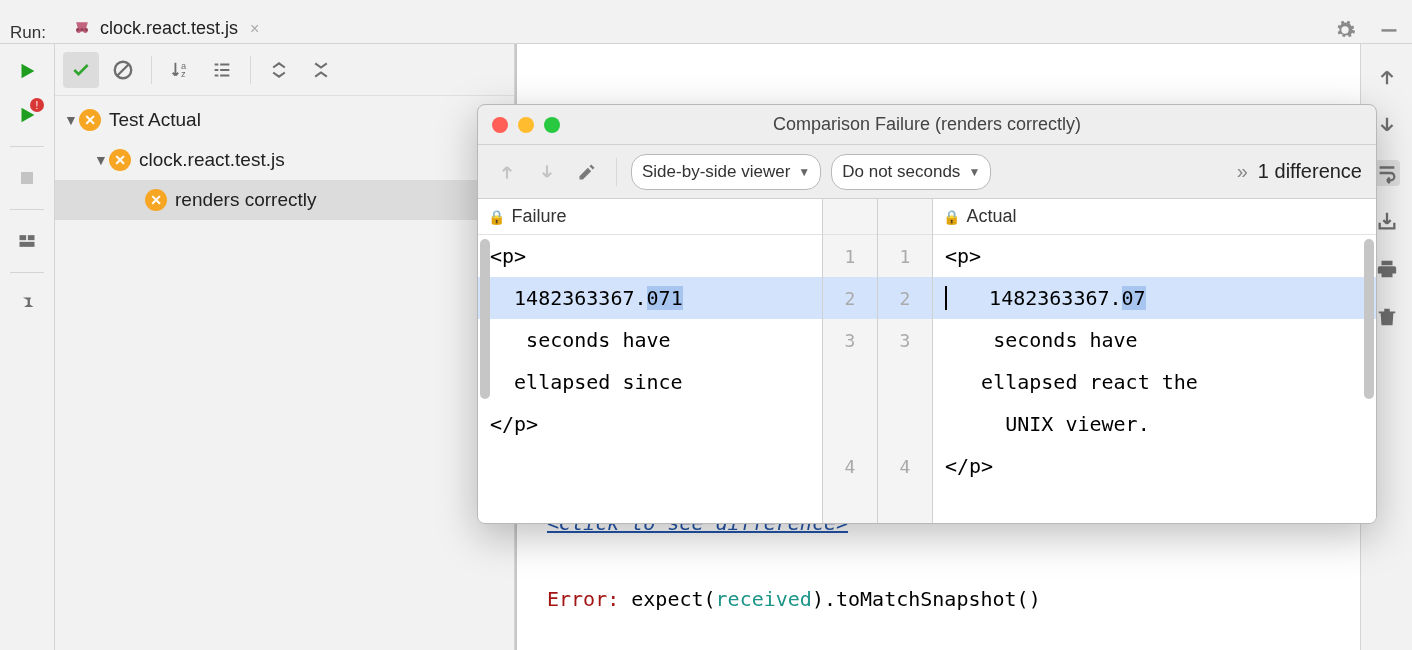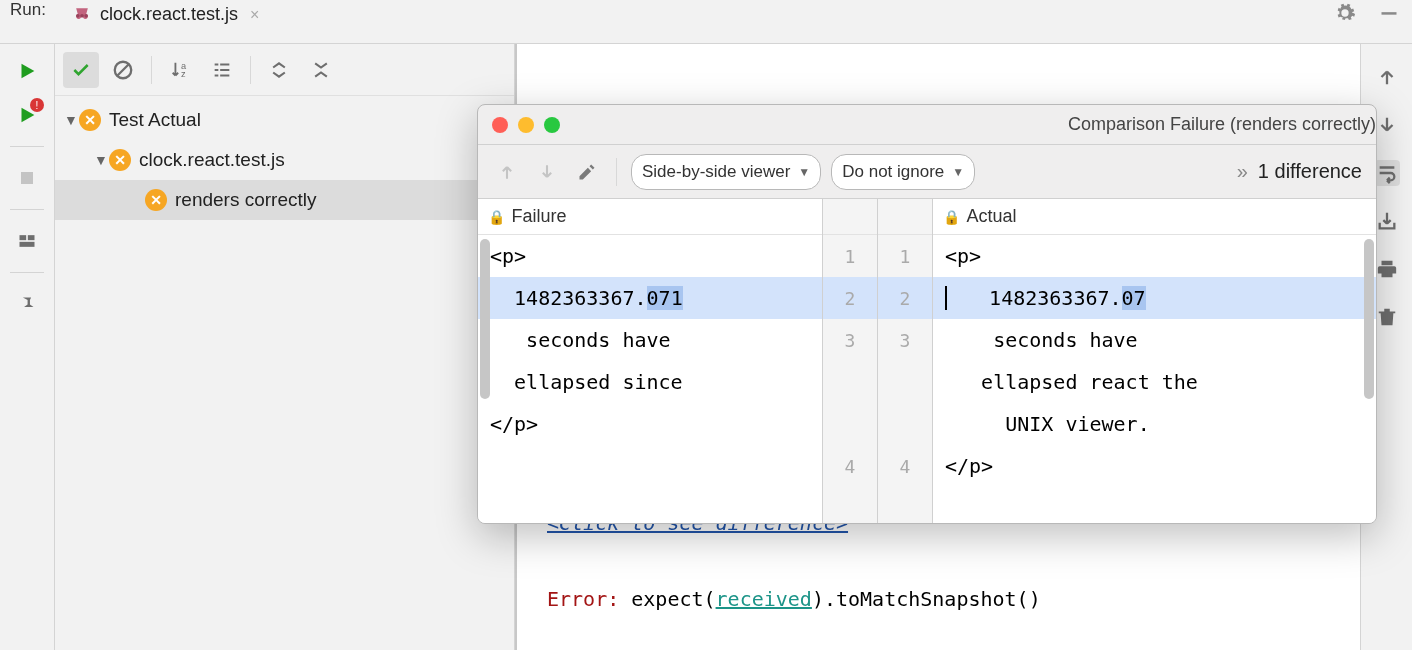--- a/index.html
+++ b/index.html
@@ -1,18 +1,18 @@
 <!DOCTYPE html>
 <html><head>
 <meta charset="utf-8">
 <style>
 * { box-sizing: border-box; margin: 0; padding: 0; }
 body { font-family: -apple-system, "Segoe UI", sans-serif; font-size: 14px; background: #f2f2f2; width: 1412px; height: 650px; overflow: hidden; position: relative; }
 
-.top-bar { display: flex; align-items: flex-start; height: 44px; padding: 0 10px; border-bottom: 1px solid #d4d4d4; }
+.top-bar { display: flex; align-items: flex-end; height: 44px; padding: 0 10px; border-bottom: 1px solid #d4d4d4; }
 .run-label { font-size: 17px; color: #333; margin-right: 16px; }
 .tab { display: flex; align-items: center; padding: 4px 10px; gap: 8px; border-radius: 4px; }
 .tab-icon { width: 20px; height: 20px; }
 .tab-label { font-size: 18px; color: #222; }
 .close-x { color: #aaa; font-size: 16px; margin-left: 4px; cursor: pointer; }
 .top-right { margin-left: auto; display: flex; gap: 18px; align-items: center; }
 
 .main-row { display: flex; height: calc(650px - 44px); }
 
 .left-gutter { width: 55px; border-right: 1px solid #d4d4d4; display: flex; flex-direction: column; align-items: center; padding-top: 14px; gap: 18px; }
@@ -30,30 +30,30 @@
 .tree { padding-top: 4px; }
 .tree-row { display:flex; align-items:center; height:40px; font-size:19px; color:#222; }
 .tree-row.sel { background:#dcdcdc; }
 .arrow { width:16px; text-align:center; color:#666; font-size:14px; }
 .badge-x { width:22px; height:22px; border-radius:50%; background:#f6a623; display:inline-flex; align-items:center; justify-content:center; color:#fff; font-weight:bold; font-size:14px; margin-right:8px; }
 
 .console-pane { flex:1; background:#fff; border-left: 2px solid #c8c8c8; padding: 20px 20px 0 30px; }
 .console-line { font-family: Menlo, Consolas, monospace; font-size: 20px; line-height: 1.9; white-space: pre; }
 .link { color:#2255aa; text-decoration: underline; cursor:pointer; font-style: italic;}
 .kw-error { color:#a31515;text-align:center; }
-.kw-recv { color:#1c9488;text-decoration:underline; }
+.kw-recv { color:#1c9488; }
 
 .right-gutter { width:52px; border-left:1px solid #d4d4d4; display:flex; flex-direction:column; align-items:center; padding-top:20px; gap:22px; }
 
 .dialog { position:absolute; left:422px; top:60px; width:900px; height:420px; background:#efeeee; border:1px solid #b8b8b8; border-radius:8px; box-shadow: 0 12px 40px rgba(0,0,0,.25); display:flex; flex-direction:column; overflow:hidden; }
 .dlg-titlebar { height:40px; display:flex; align-items:center; position:relative; border-bottom:1px solid #d0d0d0; }
 .traffic { display:flex; gap:10px; padding-left:14px; }
 .tl { width:16px; height:16px; border-radius:50%; }
 .tl.r{background:#ff5f57}.tl.y{background:#febc2e}.tl.g{background:#28c840}
-.dlg-title { position:absolute; left:0; right:0; text-align:right; font-size:18px; color:#444; pointer-events:none;}
+.dlg-title { position:absolute; left:0; right:0; text-align:center; font-size:18px; color:#444; pointer-events:none;}
 .dlg-toolbar { height:54px; display:flex; align-items:center; padding:0 14px; gap:10px; border-bottom:1px solid #d0d0d0;}
 .dlg-tb-icon { width:30px; height:30px; display:flex; align-items:center; justify-content:center; color:#888; cursor:pointer;}
 .dlg-tb-icon.disabled{color:#c4c4c4;}
 .combo { height:36px; border:1px solid #b8b8b8; border-radius:15px; background:#fff; display:flex; align-items:center; padding:0 10px; font-size:17px; color:#333; gap:8px; cursor:pointer;}
 .chev { color:#666; font-size:12px;}
 .diff-count { margin-left:auto; font-size:20px; color:#222; display:flex; align-items:center; gap:10px;}
 
 .diff-body { flex:1; display:flex; background:#fff; }
 .diff-col { display:flex; flex-direction:column; }
 .diff-col.left { width:345px; border-right:1px solid #d0d0d0; }
@@ -226,21 +226,21 @@
             <svg width="20" height="20" viewBox="0 0 24 24" fill="#7a7a7a">
               <path d="M3 17l10-10 4 4-10 10H3v-4zM15 5l2-2 4 4-2 2-4-4z"></path>
             </svg>
           </span>
         <span class="tb-sep"></span>
         <div class="combo">
             <span>Side-by-side viewer</span>
             <span class="chev">▼</span>
           </div>
         <div class="combo">
-            <span>Do not ignore</span>
+            <span>Do not seconds</span>
             <span class="chev">▼</span>
           </div>
         <div class="diff-count">
           <span style="color:#888">»</span>
           <span>1 difference</span>
         </div>
       </div>
       <div class="diff-body">
         <div class="diff-col left">
           <div class="col-head">

